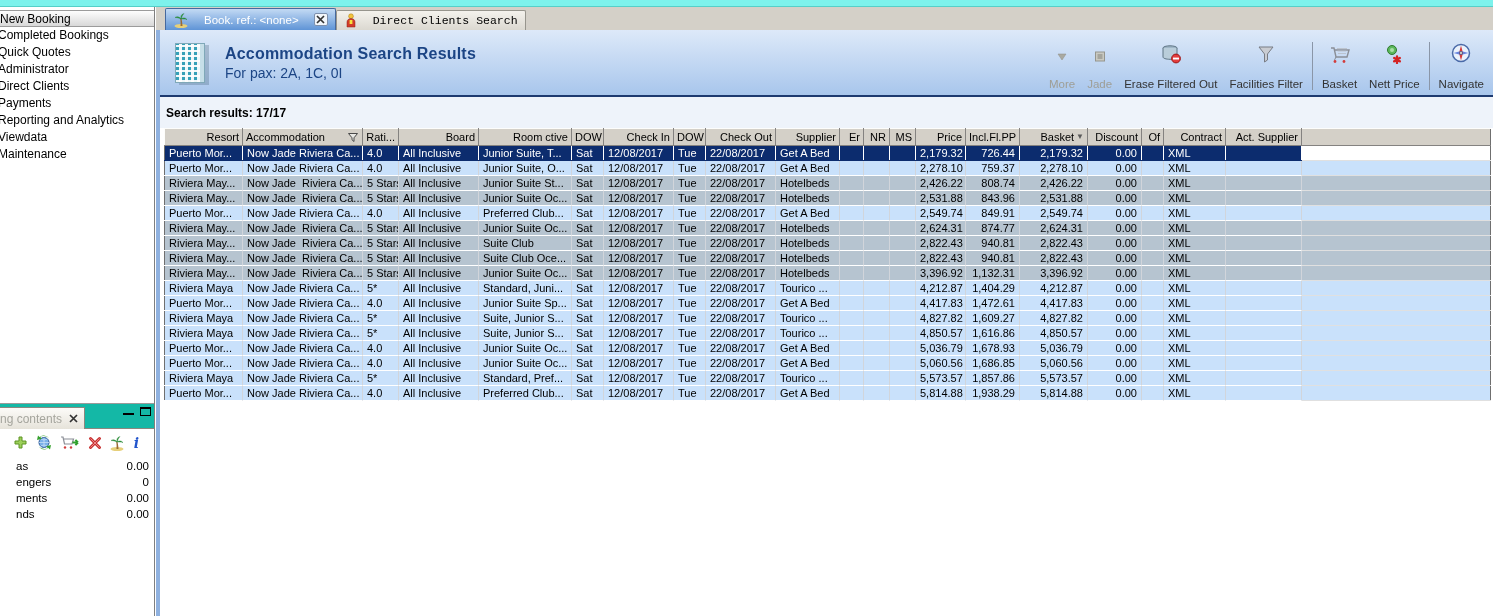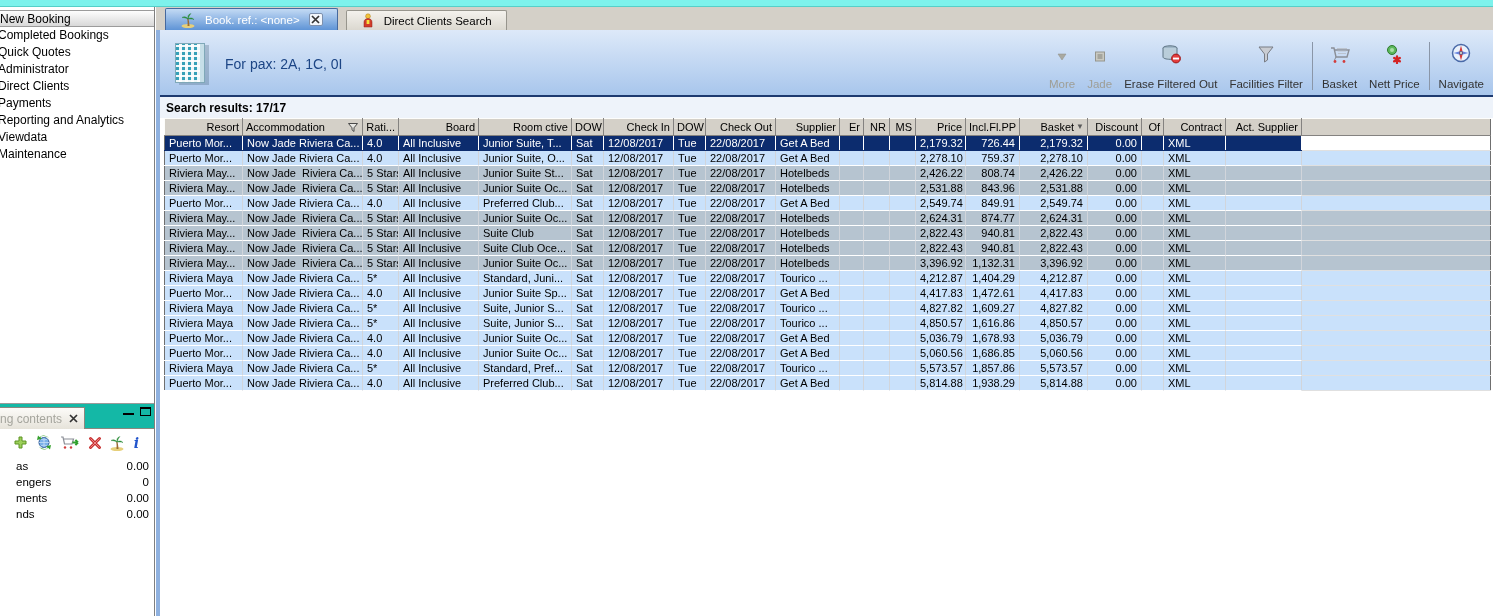--- a/index.html
+++ b/index.html
@@ -30,43 +30,43 @@
   .wb.max { border:1px solid #000; border-top:2px solid #000; }
   .bp-toolbar { height:27px; background:#fff; display:flex; align-items:center; gap:7px; padding-left:13px; }
   .bp-tbtn { display:grid; place-items:center; }
   .bp-rows { padding-top:2px;margin-left:18px; }
   .bp-row { height:16px; line-height:16px; display:flex; justify-content:space-between; padding-right:6px; font-size:11.5px; }
   .bp-row .lbl { margin-left:-2px; white-space:nowrap; }
 
   
   .main { position:absolute; left:156px; top:7px; width:1337px; height:609px; }
   .tabbar { height:23px; background:#d4d0c8; display:flex; align-items:flex-end; padding-left:9px; }
-  .tab { display:flex; align-items:center; gap:9px; padding:0 14px; border:1px solid #46699e; border-bottom:none; border-radius:2px 2px 0 0; white-space:nowrap; }
+  .tab { display:flex; align-items:center; gap:15px; padding:0 7px; border:1px solid #46699e; border-bottom:none; border-radius:2px 2px 0 0; white-space:nowrap; }
   .tab.active { height:22px; background:linear-gradient(#c3daf4,#5f94d6); color:#fff; }
-  .tab.inactive { height:20px; margin-left:8px; background:linear-gradient(#f4f2ed,#dbd8d0); color:#000; border-color:#97958d; }
+  .tab.inactive { height:20px; margin-left:0; background:linear-gradient(#f4f2ed,#dbd8d0); color:#000; border-color:#97958d;font-family:Liberation Mono, monospace; }
   .tab-label { font-size:11.5px; }
   .close-box { width:14px; height:13px; background:#f2f6fb; border:1px solid #7d90ad; border-radius:2px; display:grid; place-items:center; }
 
   .page { position:absolute; left:0; top:23px; right:0; bottom:0; background:#fff; border-left:4px solid #8fb1df; }
   .page-header { height:67px; background:linear-gradient(#dde9f9,#a8c6ec); border-bottom:2px solid #1d3a70; position:relative; display:flex; align-items:center; }
   .bld { width:30px; height:40px; margin-left:15px; position:relative; border:1px solid #7fa8b8;
          background:repeating-linear-gradient(0deg, rgba(255,255,255,.92) 0 2px, transparent 2px 5px),
                     repeating-linear-gradient(90deg,#35a0b8 0 3px, transparent 3px 6px), #eef8fa;
          box-shadow:4px 2px 0 rgba(70,100,120,.30), inset -4px 0 0 #c6dfe8; }
   .hdr-text { margin-left:20px; color:#1c4585; }
   .hdr-title { font-size:16px; font-weight:bold; letter-spacing:.2px; }
   .hdr-sub { font-size:14px; margin-top:2px; }
 
   .toolbar { position:absolute; right:3px; bottom:3px; display:flex; align-items:flex-end; }
   .tbtn { display:flex; flex-direction:column; align-items:center; justify-content:flex-end; gap:14px; padding:2px 6px; color:#333; min-width:34px; }
   .tbtn .tlabel { font-size:11.5px; white-space:nowrap; }
   .tbtn.disabled { color:#9e9e96; }
   .tsep { width:1px; align-self:stretch; background:#8a96a8; margin:2px 3px; }
 
-  .results-bar { height:21px; background:#eef3fa; display:flex; align-items:center; padding-left:6px; font-weight:bold; font-size:12px; }
+  .results-bar { height:31px; background:#eef3fa; display:flex; align-items:center; padding-left:6px; font-weight:bold; font-size:12px; }
 
   
   .table-wrap { margin-left:4px; width:1327px; }
   table { border-collapse:collapse; table-layout:fixed; width:1327px; font-size:11px; border:1px solid #6f6f6f; }
   th { background:#d4d0c8; font-weight:normal; text-align:right; height:17px; padding:0 3px; white-space:pre; overflow:hidden;
        border-top:1px solid #fdfdfb; border-left:1px solid #fdfdfb; border-right:1px solid #848280; border-bottom:1px solid #848280; }
   th.num { text-align:right; }
   th .hwrap { display:flex; align-items:center; justify-content:space-between; }
   th .hwrap.right { justify-content:flex-end; gap:2px; }
   .sort-glyph { font-size:8px; color:#5a5a5a; line-height:1; }
@@ -201,20 +201,21 @@
             <rect x="5.6" y="7" width="2.8" height="4" fill="#f6e23c"></rect>
           </svg>
         </span>
         <span class="tab-label">Direct Clients Search</span>
       </div>
     </div>
   <div class="page">
     <div class="page-header">
       <div class="bld"></div>
       <div class="hdr-text">
+        <div class="hdr-title">Accommodation Search Results</div>
         <div class="hdr-sub">For pax: 2A, 1C, 0I</div>
       </div>
       <div class="toolbar" id="main-toolbar">
           <div class="tbtn disabled">
             <span class="icn">
               <svg width="16" height="14" viewBox="0 0 16 14">
                 <path d="M4 4h8l-4 6z" fill="#a9a9a1" stroke="#8f8f87" stroke-width=".5"></path>
               </svg>
             </span>
             <span class="tlabel">More</span>

